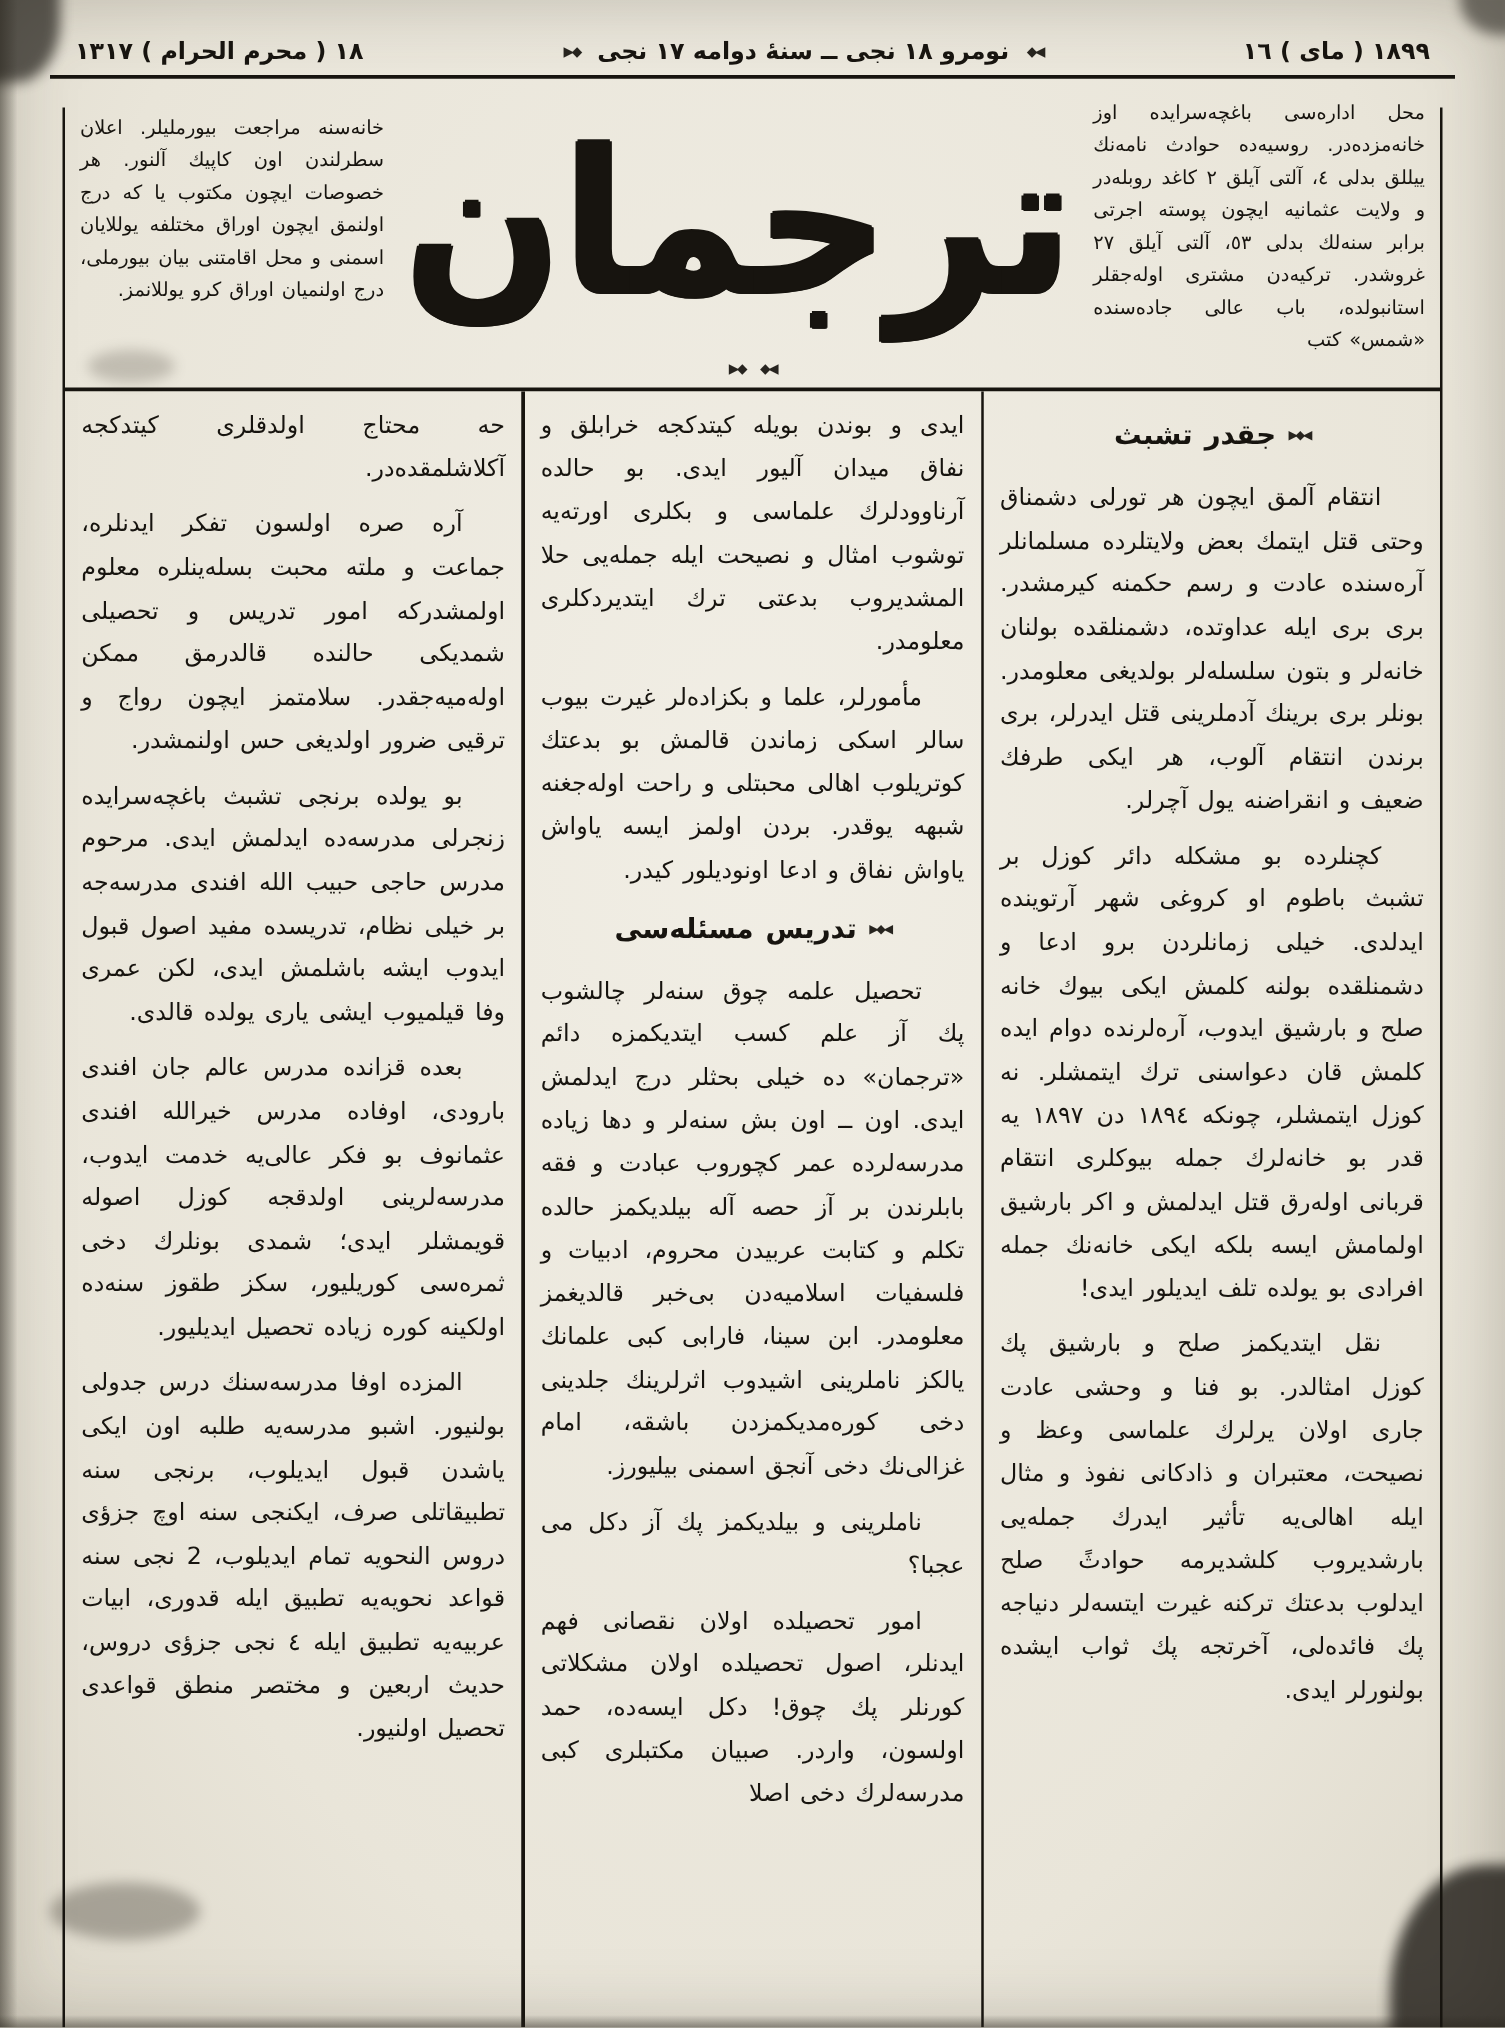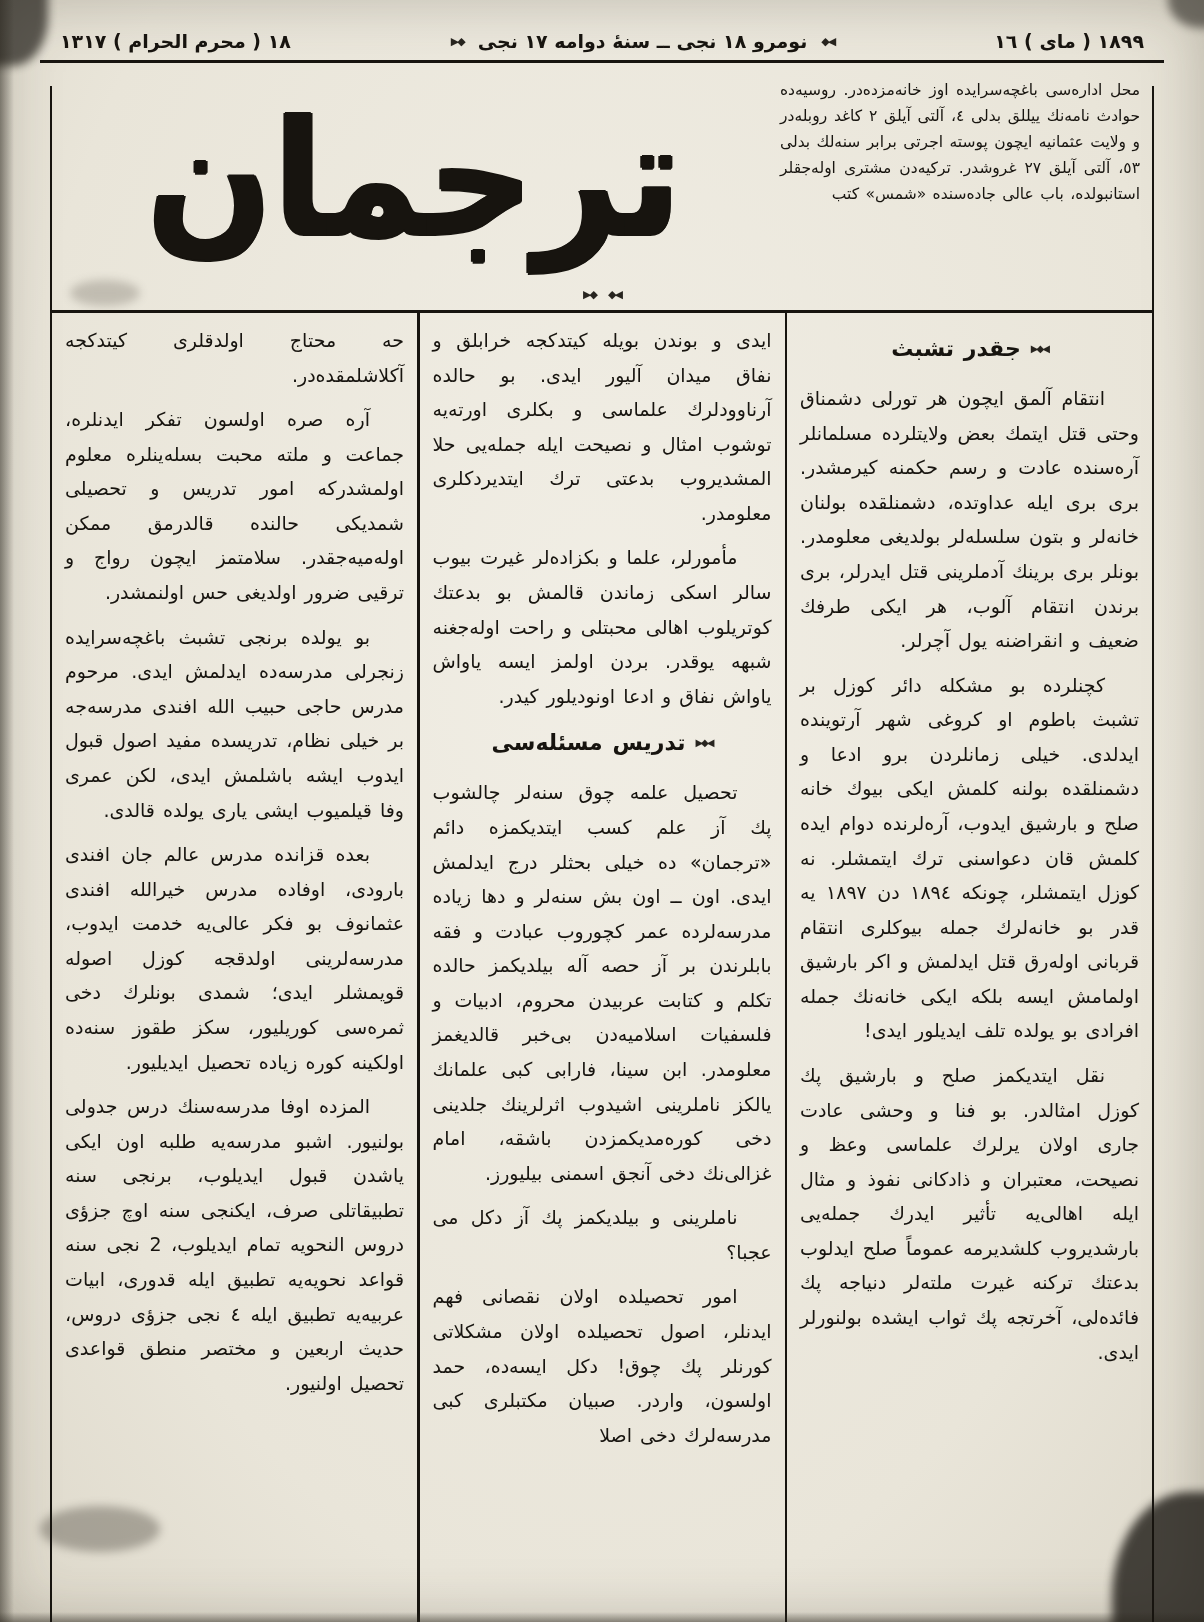--- a/index.html
+++ b/index.html
@@ -113,39 +113,40 @@
     <div class="hdr-left">١٨ ( محرم الحرام ) ١٣١٧</div>
   </header>
 
   <div class="rule rule-top"></div>
 
   <section class="masthead-zone">
     <div class="notice notice-right">محل اداره‌سى باغچه‌سرايده اوز خانه‌مزده‌در. روسيه‌ده حوادث نامه‌نك ييللق بدلى ٤، آلتى آيلق ٢ كاغد روبله‌در و ولايت عثمانيه ايچون پوسته اجرتى برابر سنه‌لك بدلى ٥٣، آلتى آيلق ٢٧ غروشدر. تركيه‌دن مشترى اوله‌جقلر استانبولده، باب عالى جاده‌سنده «شمس» كتب</div>
     <div class="title-wrap">
       <h1 class="paper-title">ترجمان</h1>
     </div>
+    <div class="notice notice-left">خانه‌سنه مراجعت بيورمليلر. اعلان سطرلندن اون كاپيك آلنور. هر خصوصات ايچون مكتوب يا كه درج اولنمق ايچون اوراق مختلفه يوللايان اسمنى و محل اقامتنى بيان بيورملى، درج اولنميان اوراق كرو يوللانمز.</div>
   </section>
 
   <div class="tagline-row">
     <span class="orn">◀◆</span>
     <span class="orn">◆▶</span>
   </div>
 
   <div class="rule rule-mid"></div>
 
   <section class="columns">
 
     <article class="col col-right">
       <div class="col-heading">
         <span class="orn">◀◆▶</span>
         <span>جقدر تشبث</span>
       </div>
       <p>انتقام آلمق ايچون هر تورلى دشمناق وحتى قتل ايتمك بعض ولايتلرده مسلمانلر آره‌سنده عادت و رسم حكمنه كيرمشدر. برى برى ايله عداوتده، دشمنلقده بولنان خانه‌لر و بتون سلسله‌لر بولديغى معلومدر. بونلر برى برينك آدملرينى قتل ايدرلر، برى برندن انتقام آلوب، هر ايكى طرفك ضعيف و انقراضنه يول آچرلر.</p>
       <p>كچنلرده بو مشكله دائر كوزل بر تشبث باطوم او كروغى شهر آرتوينده ايدلدى. خيلى زمانلردن برو ادعا و دشمنلقده بولنه كلمش ايكى بيوك خانه صلح و بارشيق ايدوب، آره‌لرنده دوام ايده كلمش قان دعواسنى ترك ايتمشلر. نه كوزل ايتمشلر، چونكه ١٨٩٤ دن ١٨٩٧ يه قدر بو خانه‌لرك جمله بيوكلرى انتقام قربانى اوله‌رق قتل ايدلمش و اكر بارشيق اولمامش ايسه بلكه ايكى خانه‌نك جمله افرادى بو يولده تلف ايديلور ايدى!</p>
-      <p>نقل ايتديكمز صلح و بارشيق پك كوزل امثالدر. بو فنا و وحشى عادت جارى اولان يرلرك علماسى وعظ و نصيحت، معتبران و ذادكانى نفوذ و مثال ايله اهالى‌يه تأثير ايدرك جمله‌يى بارشديروب كلشديرمه عموماً صلح ايدلوب بدعتك تركنه غيرت ملته‌لر دنياجه پك فائده‌لى، آخرتجه پك ثواب ايشده بولنورلر ايدى.</p>
+      <p>نقل ايتديكمز صلح و بارشيق پك كوزل امثالدر. بو فنا و وحشى عادت جارى اولان يرلرك علماسى وعظ و نصيحت، معتبران و ذادكانى نفوذ و مثال ايله اهالى‌يه تأثير ايدرك جمله‌يى بارشديروب كلشديرمه حوادثً صلح ايدلوب بدعتك تركنه غيرت ايتسه‌لر دنياجه پك فائده‌لى، آخرتجه پك ثواب ايشده بولنورلر ايدى.</p>
     </article>
 
     <div class="vrule"></div>
 
     <article class="col col-middle">
       <p class="cont">ايدى و بوندن بويله كيتدكجه خرابلق و نفاق ميدان آليور ايدى. بو حالده آرناوودلرك علماسى و بكلرى اورته‌يه توشوب امثال و نصيحت ايله جمله‌يى حلا المشديروب بدعتى ترك ايتديردكلرى معلومدر.</p>
       <p>مأمورلر، علما و بكزاده‌لر غيرت بيوب سالر اسكى زماندن قالمش بو بدعتك كوتريلوب اهالى محبتلى و راحت اوله‌جغنه شبهه يوقدر. بردن اولمز ايسه ياواش ياواش نفاق و ادعا اونوديلور كيدر.</p>
       <div class="col-heading">
         <span class="orn">◀◆▶</span>
         <span>تدريس مسئله‌سى</span>

